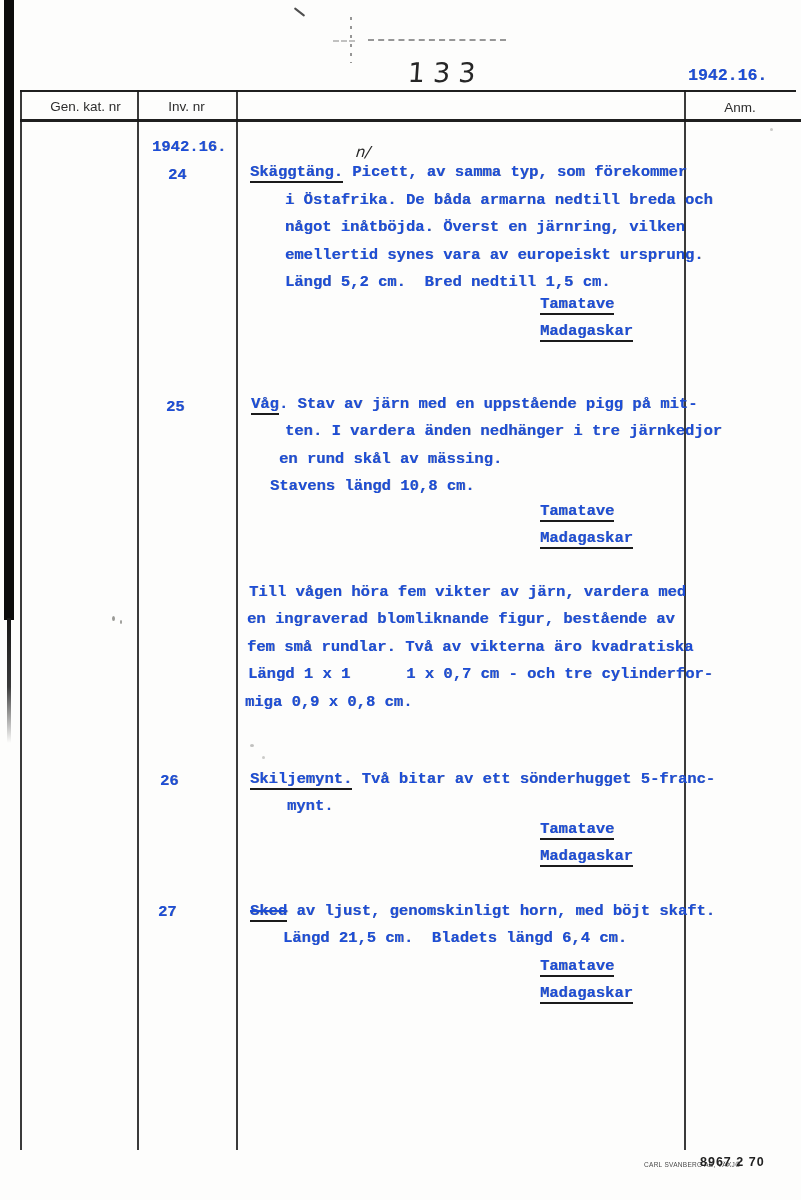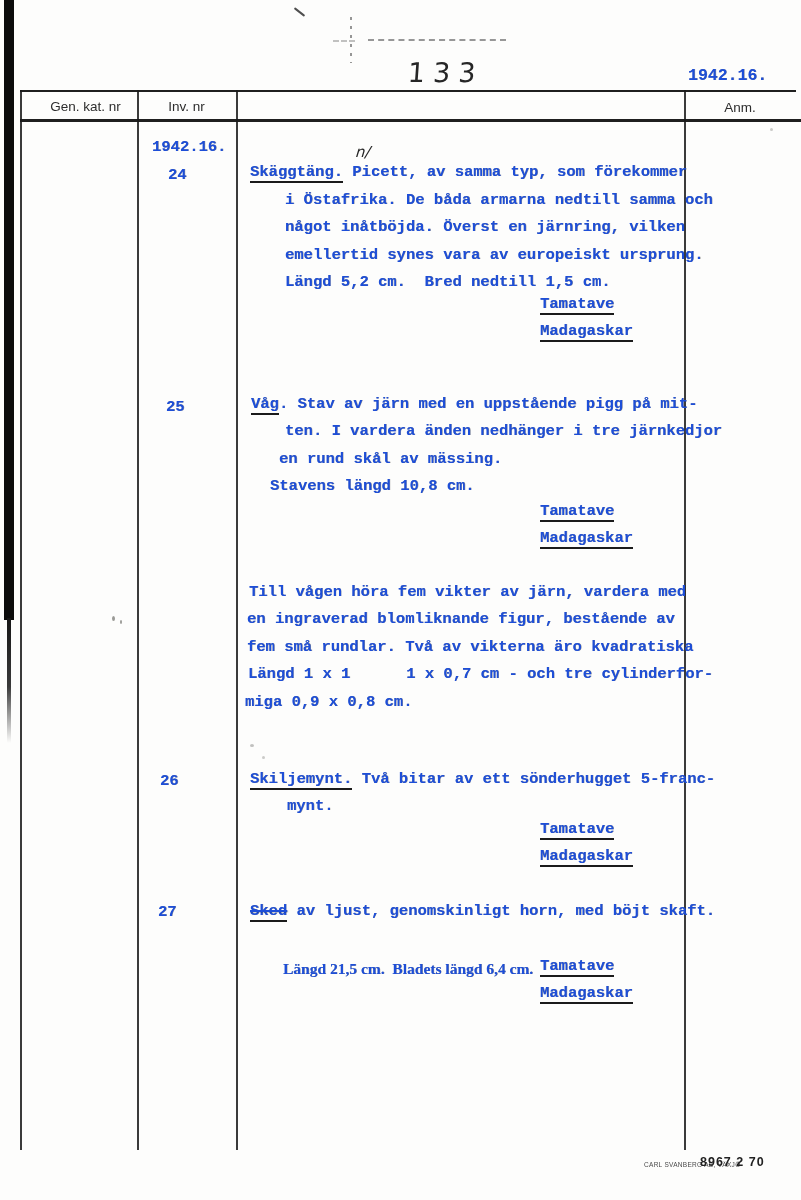--- a/index.html
+++ b/index.html
@@ -96,21 +96,21 @@
 
   <div class="hdr" style="left:20px;top:99px;width:131px;">Gen. kat. nr</div>
   <div class="hdr" style="left:137px;top:99px;width:99px;">Inv. nr</div>
   <div class="hdr" style="left:684px;top:100px;width:112px;">Anm.</div>
 
   <div class="tw" style="left:152px;top:138px;">1942.16.</div>
 
   <div class="tw" style="left:168px;top:166px;">24</div>
   <div class="hw hw-insert" style="left:356px;top:143px;">n/</div>
   <div class="tw" style="left:250px;top:163px;"><span class="u">Skäggtäng.</span><span> Picett, av samma typ, som förekommer</span></div>
-  <div class="tw" style="left:285px;top:191px;">i Östafrika. De båda armarna nedtill samma och</div>
+  <div class="tw" style="left:285px;top:191px;">i Östafrika. De båda armarna nedtill breda och</div>
   <div class="tw" style="left:285px;top:218px;">något inåtböjda. Överst en järnring, vilken</div>
   <div class="tw" style="left:285px;top:246px;">emellertid synes vara av europeiskt ursprung.</div>
   <div class="tw" style="left:285px;top:273px;">Längd 5,2 cm.  Bred nedtill 1,5 cm.</div>
   <div class="tw" style="left:540px;top:295px;"><span class="place">Tamatave</span></div>
   <div class="tw" style="left:540px;top:322px;"><span class="place">Madagaskar</span></div>
 
   <div class="tw" style="left:166px;top:398px;">25</div>
   <div class="tw" style="left:251px;top:395px;"><span class="u">Våg</span><span>. Stav av järn med en uppstående pigg på mit-</span></div>
   <div class="tw" style="left:285px;top:422px;">ten. I vardera änden nedhänger i tre järnkedjor</div>
   <div class="tw" style="left:279px;top:450px;">en rund skål av mässing.</div>
@@ -125,20 +125,20 @@
   <div class="tw" style="left:245px;top:693px;">miga 0,9 x 0,8 cm.</div>
 
   <div class="tw" style="left:160px;top:772px;">26</div>
   <div class="tw" style="left:250px;top:770px;"><span class="u">Skiljemynt.</span><span> Två bitar av ett sönderhugget 5-franc-</span></div>
   <div class="tw" style="left:287px;top:797px;">mynt.</div>
   <div class="tw" style="left:540px;top:820px;"><span class="place">Tamatave</span></div>
   <div class="tw" style="left:540px;top:847px;"><span class="place">Madagaskar</span></div>
 
   <div class="tw" style="left:158px;top:903px;">27</div>
   <div class="tw" style="left:250px;top:902px;"><span class="struck">Sked</span><span> av ljust, genomskinligt horn, med böjt skaft.</span></div>
-  <div class="tw" style="left:283px;top:960px;font-family:Liberation Serif, serif;">Längd 21,5 cm.  Bladets längd 6,4 cm.</div>
+  <div class="tw" style="left:283px;top:929px;">Längd 21,5 cm.  Bladets längd 6,4 cm.</div>
   <div class="tw" style="left:540px;top:957px;"><span class="place">Tamatave</span></div>
   <div class="tw" style="left:540px;top:984px;"><span class="place">Madagaskar</span></div>
 
   <div class="printer" style="left:644px;top:1161px;">CARL SVANBERG AB, VÄXJÖ</div>
   <div class="formcode" style="left:700px;top:1155px;">8967 2 70</div>
 
 </div>
 
 </body></html>

